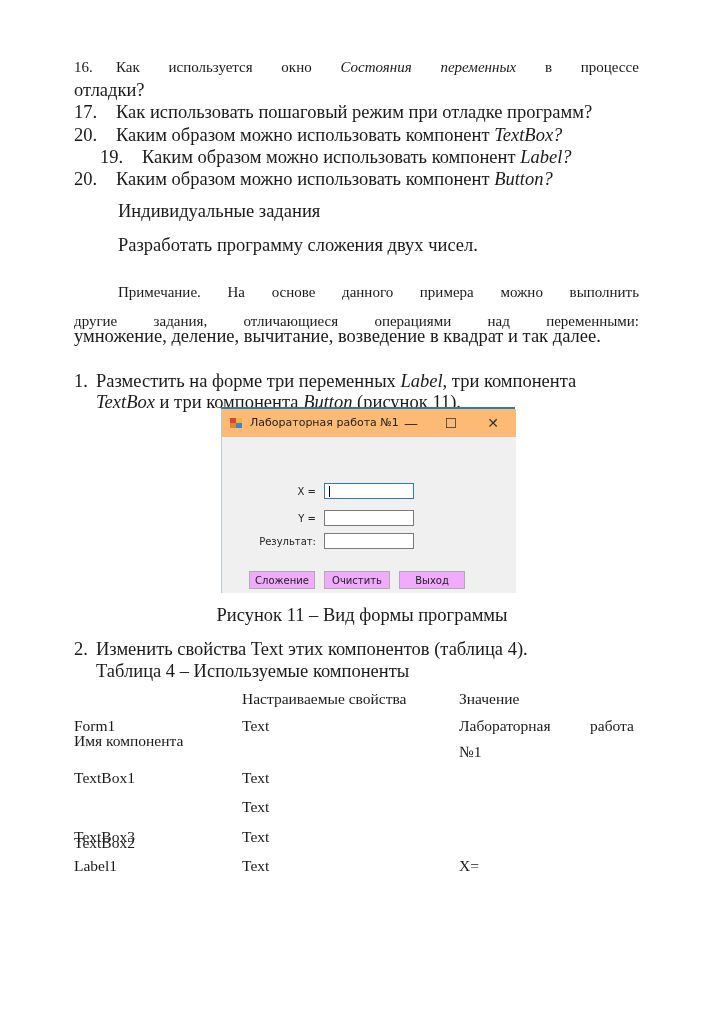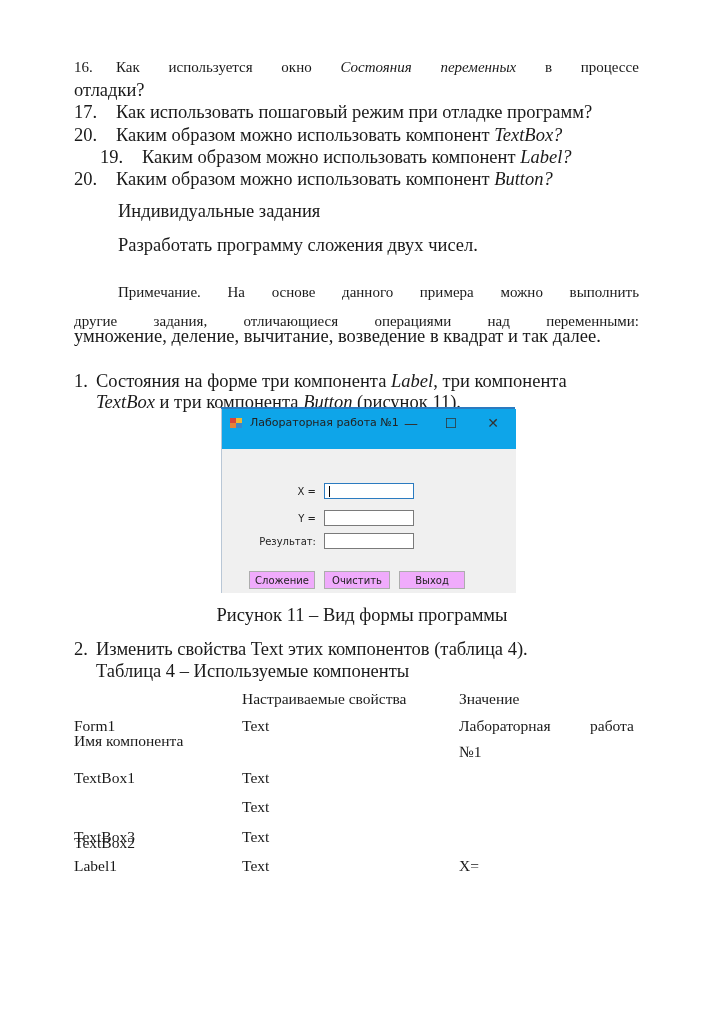--- a/index.html
+++ b/index.html
@@ -15,21 +15,21 @@
     b { font-weight: normal; }
 
     
     .win-topline { position: absolute; left: 221px; top: 407px; width: 294px; height: 2px; background: #2b7bc0; }
     .win {
       position: absolute; left: 221px; top: 409px; width: 294px; height: 184px;
       background: #f0f0f0; border-left: 1px solid #b9c7d6;
       font-family: "DejaVu Sans", "Liberation Sans", sans-serif;
     }
     .titlebar {
-      position: absolute; left: 0; top: 0; width: 294px; height: 40px; background: #0ea5e9;
+      position: absolute; left: 0; top: 0; width: 294px; height: 28px; background: #fdba74;
       display: flex; align-items: center;
     }
     .app-icon { position: absolute; left: 8px; top: 9px; width: 12px; height: 11px; }
     .app-icon span { position: absolute; width: 6px; height: 5px; }
     .win-title { position: absolute; left: 28px; top: 7px; font-size: 11px; color: #222; }
     .ctl { position: absolute; top: 3px; width: 26px; height: 22px; display: flex; align-items: center; justify-content: center; color: #333; font-size: 14px; }
     .ctl-min { left: 176px; }
     .ctl-max { left: 216px; }
     .ctl-close { left: 258px; }
     .lbl { position: absolute; font-size: 10px; color: #222; text-align: right; width: 80px; }
@@ -75,21 +75,21 @@
 <div class="line" style="left:118px; top:200px;"><b>Индивидуальные задания</b></div>
 <div class="line" style="left:118px; top:234px;">Разработать программу сложения двух чисел.</div>
 
 <div class="justify" style="top:281px; left:74px; width:565px; text-indent:44px;">
   <b>Примечание.</b><span> На основе данного примера можно выполнить</span>
 </div>
 <div class="justify" style="top:310px;">другие задания, отличающиеся операциями над переменными:</div>
 <div class="line" style="left:74px; top:325px;">умножение, деление, вычитание, возведение в квадрат и так далее.</div>
 
 <div class="line" style="left:74px; top:370px;">
-  <span style="display:inline-block;width:22px;">1.</span><span>Состояния на форме три компонента </span><i>Label</i><span>, три компонента</span>
+  <span style="display:inline-block;width:22px;">1.</span><span>Разместить на форме три переменных </span><i>Label</i><span>, три компонента</span>
 </div>
 <div class="line" style="left:96px; top:391px;">
   <i>TextBox</i><span> и три компонента </span><i>Button</i><span> (рисунок 11).</span>
 </div>
 
 <div class="win-topline"></div>
 <div class="win">
   <div class="titlebar">
     <div class="app-icon">
       <span style="left:0;top:0;background:#d9443a;"></span>

